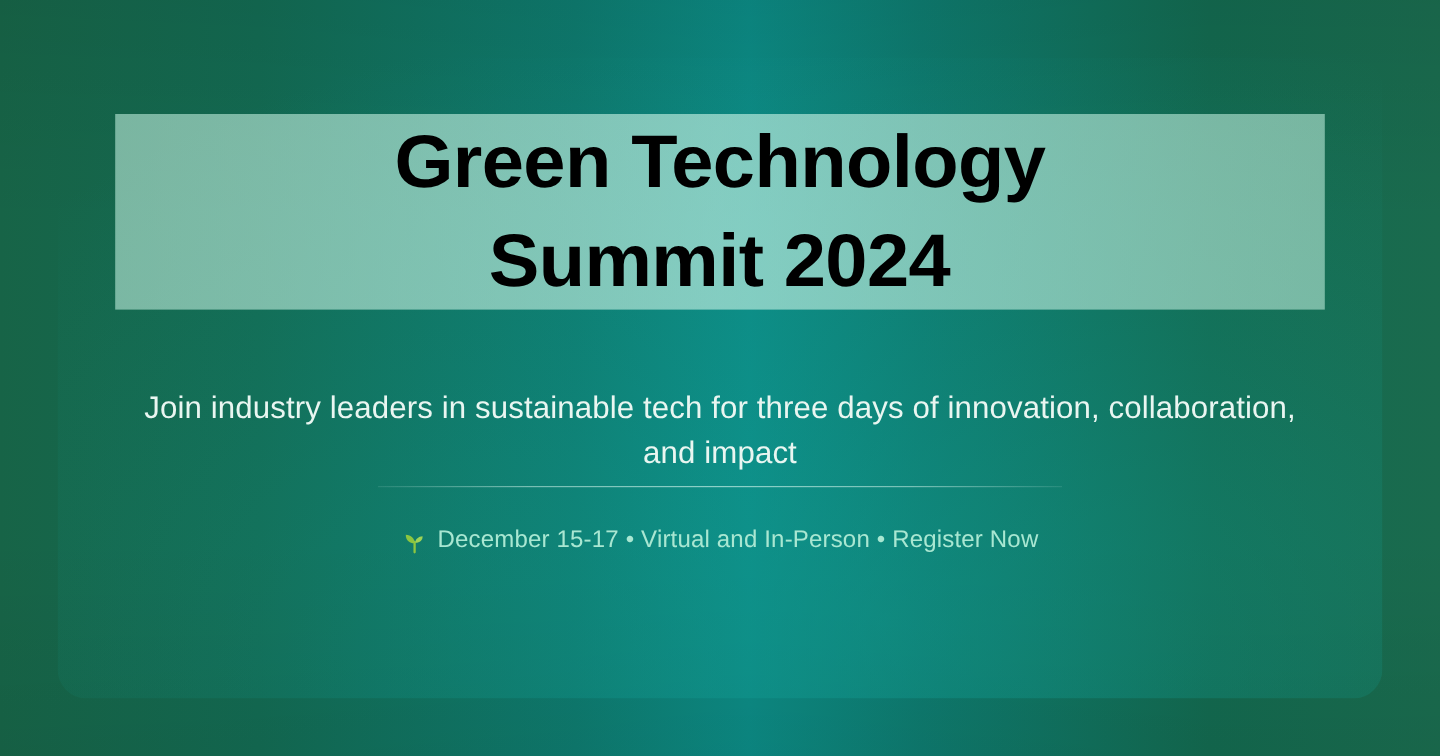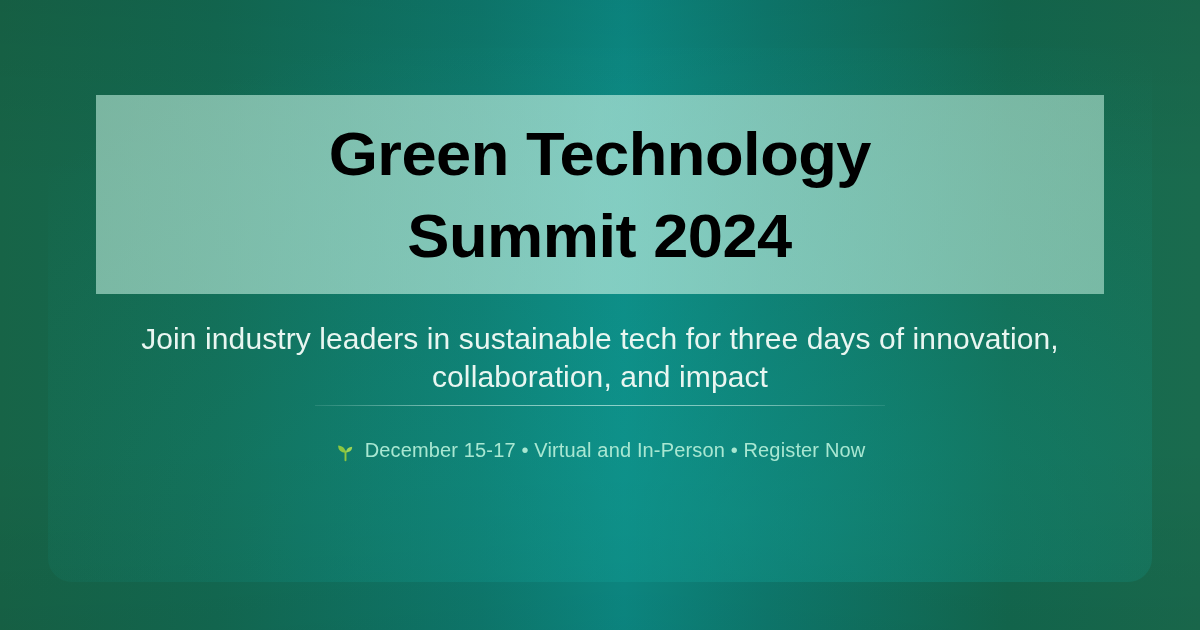--- a/index.html
+++ b/index.html
@@ -87,21 +87,21 @@
     inset: 0;
     z-index: 3;
   }
 
   
   .title-banner {
     position: absolute;
     left: 48px;          
     top: 47px;           
     width: 1008px;
-    height: 199px;
+    height: 163px;
     background: linear-gradient(90deg,
       rgba(190,236,219,0.60) 0%,
       rgba(196,240,224,0.62) 28%,
       rgba(198,242,228,0.64) 50%,
       rgba(192,238,222,0.62) 74%,
       rgba(186,234,216,0.60) 100%);
     display: flex;
     flex-direction: column;
     align-items: center;
     justify-content: center;
@@ -120,21 +120,21 @@
   }
 
   
   .subtitle {
     position: absolute;
     left: 48px;
     top: 272px;          
     width: 1008px;
     text-align: center;
     color: #e9f6f1;
-    font-size: 30px;
+    font-size: 26px;
     line-height: 38px;
     font-weight: 400;
     letter-spacing: 0.1px;
   }
 
   
   .divider {
     position: absolute;
     left: 267px;         
     top: 357px;          

